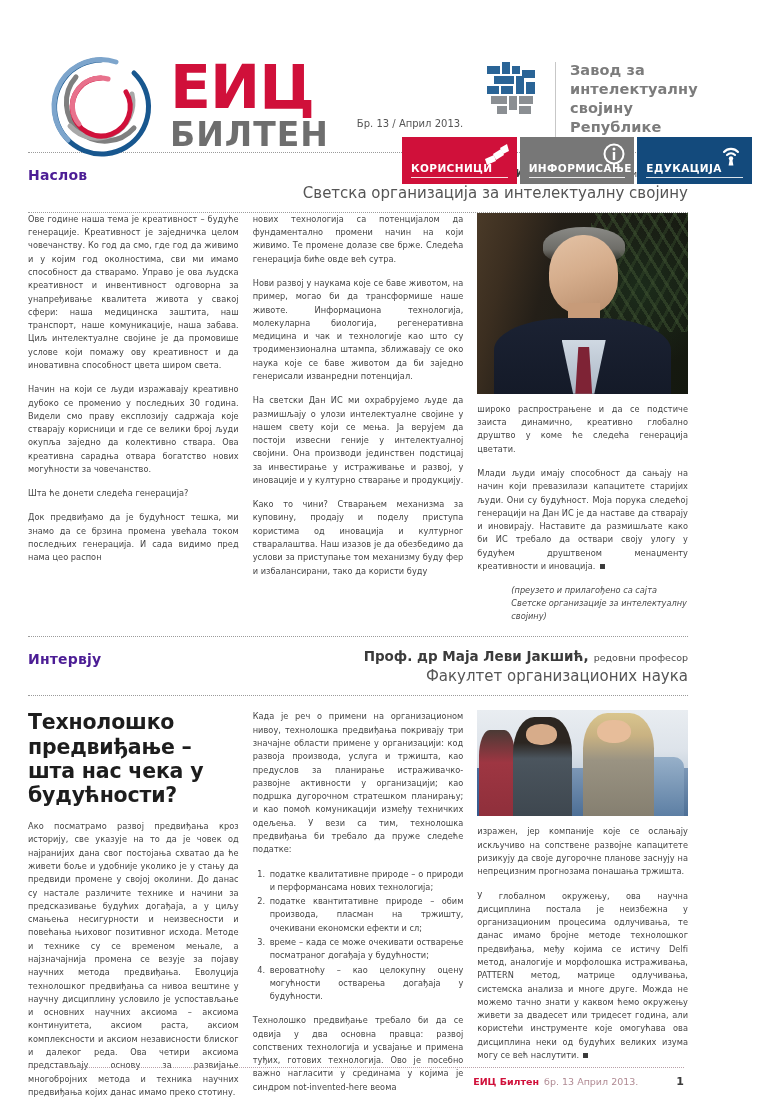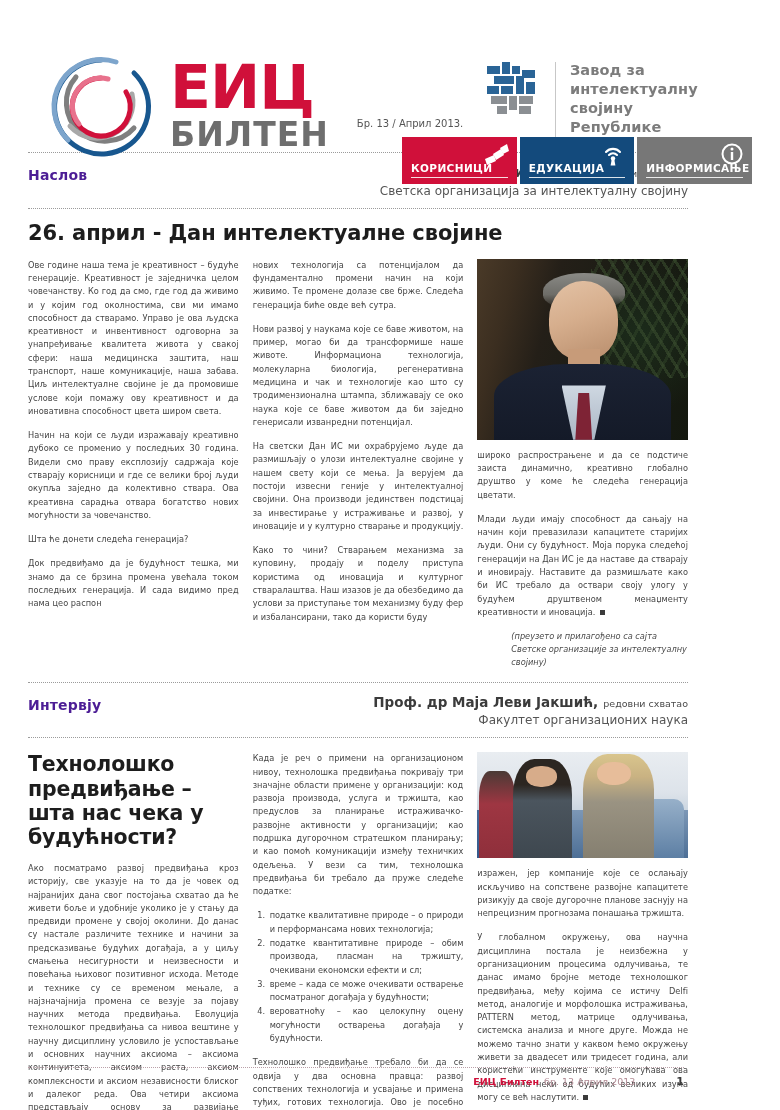--- a/index.html
+++ b/index.html
@@ -171,21 +171,21 @@
     font-size: 13.5px;
     font-weight: bold;
     color: #3b3b3b;
   }
   .byline-role {
     font-size: 9.5px;
     color: #4a4a4a;
     font-weight: normal;
   }
   .byline-org {
-    font-size: 12px;
+    font-size: 15px;
     color: #555;
     margin-left: 45px;
   }
 
   
   .headline {
     font-size: 21px;
     font-weight: bold;
     color: #1d1d1d;
     letter-spacing: -0.1px;
@@ -440,64 +440,63 @@
             <path d="M2 17 L11 13 L13 19 L4 23 Z"></path>
             <path d="M10 12 L18 7 L21 13 L13 18 Z"></path>
             <path d="M17 6 L24 2 L26 9 L20 12 Z"></path>
           </g>
         </svg>
       </span>
       <span class="tab-label">КОРИСНИЦИ</span>
       <span class="tab-rule"></span>
     </div>
 
+    <div class="tab tab-info">
+      <span class="tab-icon">
+        <svg viewBox="0 0 26 24" width="26" height="24">
+          <circle cx="14" cy="12" r="9.5" fill="none" stroke="#ffffff" stroke-width="2"></circle>
+          <circle cx="14" cy="7" r="1.5" fill="#ffffff"></circle>
+          <rect x="12.8" y="10" width="2.4" height="8" fill="#ffffff"></rect>
+        </svg>
+      </span>
+      <span class="tab-label">ИНФОРМИСАЊЕ</span>
+      <span class="tab-rule"></span>
+    </div>
+
     <div class="tab tab-edu">
       <span class="tab-icon">
         <svg viewBox="0 0 26 24" width="26" height="24">
           <g fill="none" stroke="#ffffff" stroke-width="2.1" stroke-linecap="round">
             <path d="M6 10 A9.5 9.5 0 0 1 20 10"></path>
             <path d="M9 13 A5.8 5.8 0 0 1 17 13"></path>
           </g>
           <circle cx="13" cy="16.5" r="2.2" fill="#ffffff"></circle>
           <path d="M11.6 18 L10.6 23.5 L15.4 23.5 L14.4 18 Z" fill="#ffffff"></path>
         </svg>
       </span>
       <span class="tab-label">ЕДУКАЦИЈА</span>
       <span class="tab-rule"></span>
     </div>
-
-    <div class="tab tab-info">
-      <span class="tab-icon">
-        <svg viewBox="0 0 26 24" width="26" height="24">
-          <circle cx="14" cy="12" r="9.5" fill="none" stroke="#ffffff" stroke-width="2"></circle>
-          <circle cx="14" cy="7" r="1.5" fill="#ffffff"></circle>
-          <rect x="12.8" y="10" width="2.4" height="8" fill="#ffffff"></rect>
-        </svg>
-      </span>
-      <span class="tab-label">ИНФОРМИСАЊЕ</span>
-      <span class="tab-rule"></span>
-    </div>
   </div>
 
   <div class="dotrule sec-divider-top"></div>
 
   <div class="sec-head">
     <div class="sec-kicker">Наслов</div>
     <div class="sec-byline">
       <div>
         <span class="byline-name">Френсис Гари,</span>
         <span class="byline-role">генерални директор</span>
       </div>
       <div class="byline-org">Светска организација за интелектуалну својину</div>
     </div>
   </div>
 
   <div class="dotrule"></div>
 
-  <h1 class="headline">26. април - Дан интелектуалне својине</h1>
 
   <div class="cols3">
 
     <div class="col">
       <p class="body">Ове године наша тема је креативност – будуће генерације. Креативност је заједничка целом човечанству. Ко год да смо, где год да живимо и у којим год околностима, сви ми имамо способност да стварамо. Управо је ова људска креативност и инвентивност одговорна за унапређивање квалитета живота у свакој сфери: наша медицинска заштита, наш транспорт, наше комуникације, наша забава. Циљ интелектуалне својине је да промовише услове који помажу ову креативност и да иновативна способност цвета широм света.</p>
       <p class="body">Начин на који се људи изражавају креативно дубоко се променио у последњих 30 година. Видели смо праву експлозију садржаја које стварају корисници и где се велики број људи окупља заједно да колективно ствара. Ова креативна сарадња отвара богатство нових могућности за човечанство.</p>
       <p class="body">Шта ће донети следећа генерација?</p>
       <p class="body">Док предвиђамо да је будућност тешка, ми знамо да се брзина промена увећала током последњих генерација. И сада видимо пред нама цео распон</p>
     </div>
 
@@ -530,21 +529,21 @@
     </div>
   </div>
 
   <div class="dotrule" style="margin-top:12px;"></div>
 
   <div class="sec-head">
     <div class="sec-kicker">Интервју</div>
     <div class="sec-byline">
       <div>
         <span class="byline-name">Проф. др Маја Леви Јакшић,</span>
-        <span class="byline-role">редовни схватао</span>
+        <span class="byline-role">редовни професор</span>
       </div>
       <div class="byline-org">Факултет организационих наука</div>
     </div>
   </div>
 
   <div class="dotrule"></div>
 
   <div class="cols3" style="margin-top:14px;">
 
     <div class="col">

